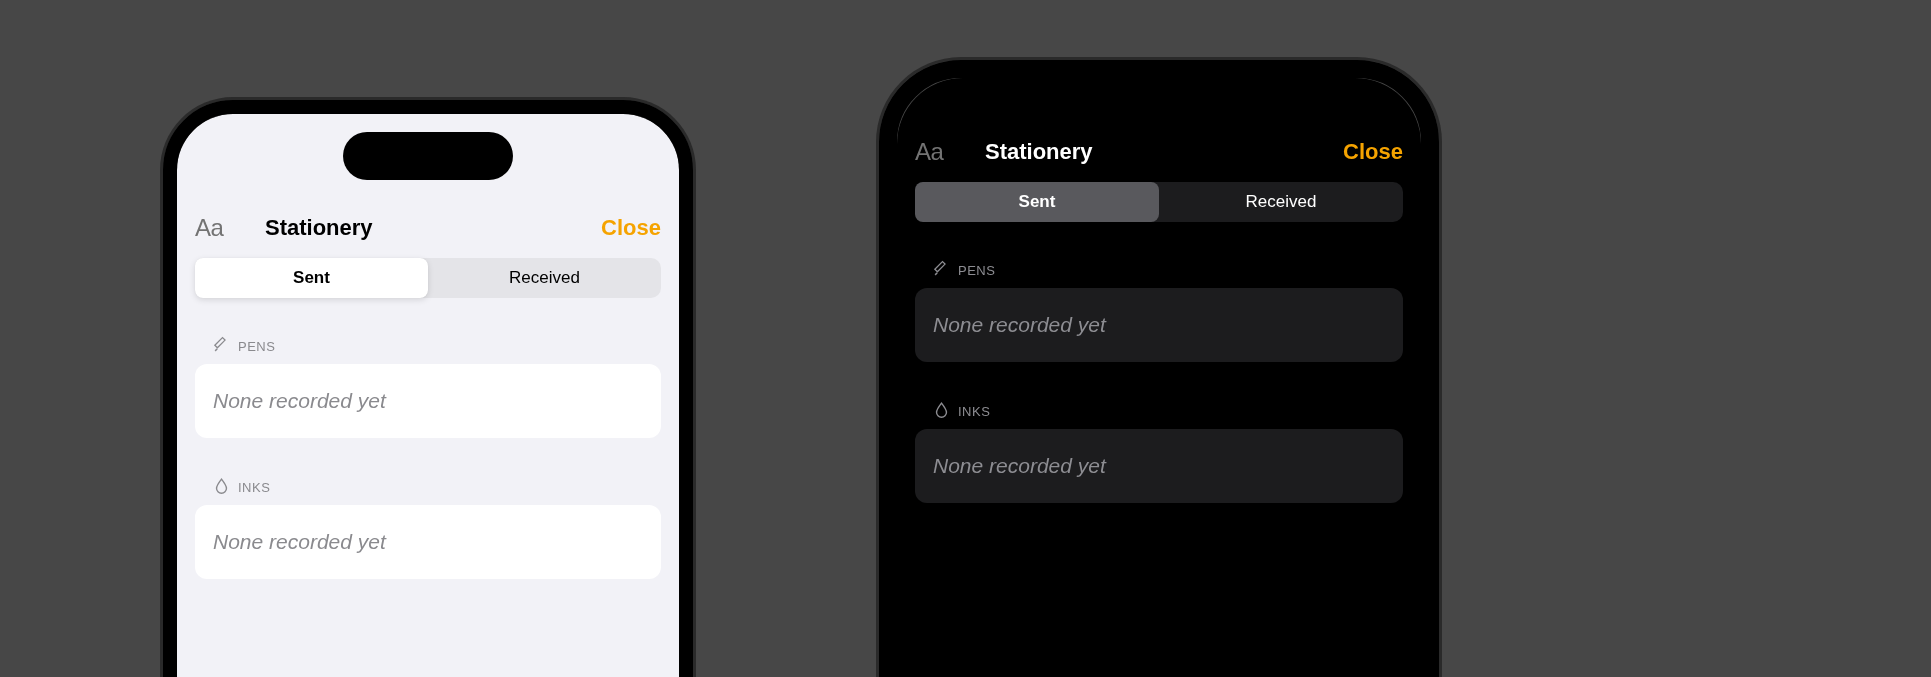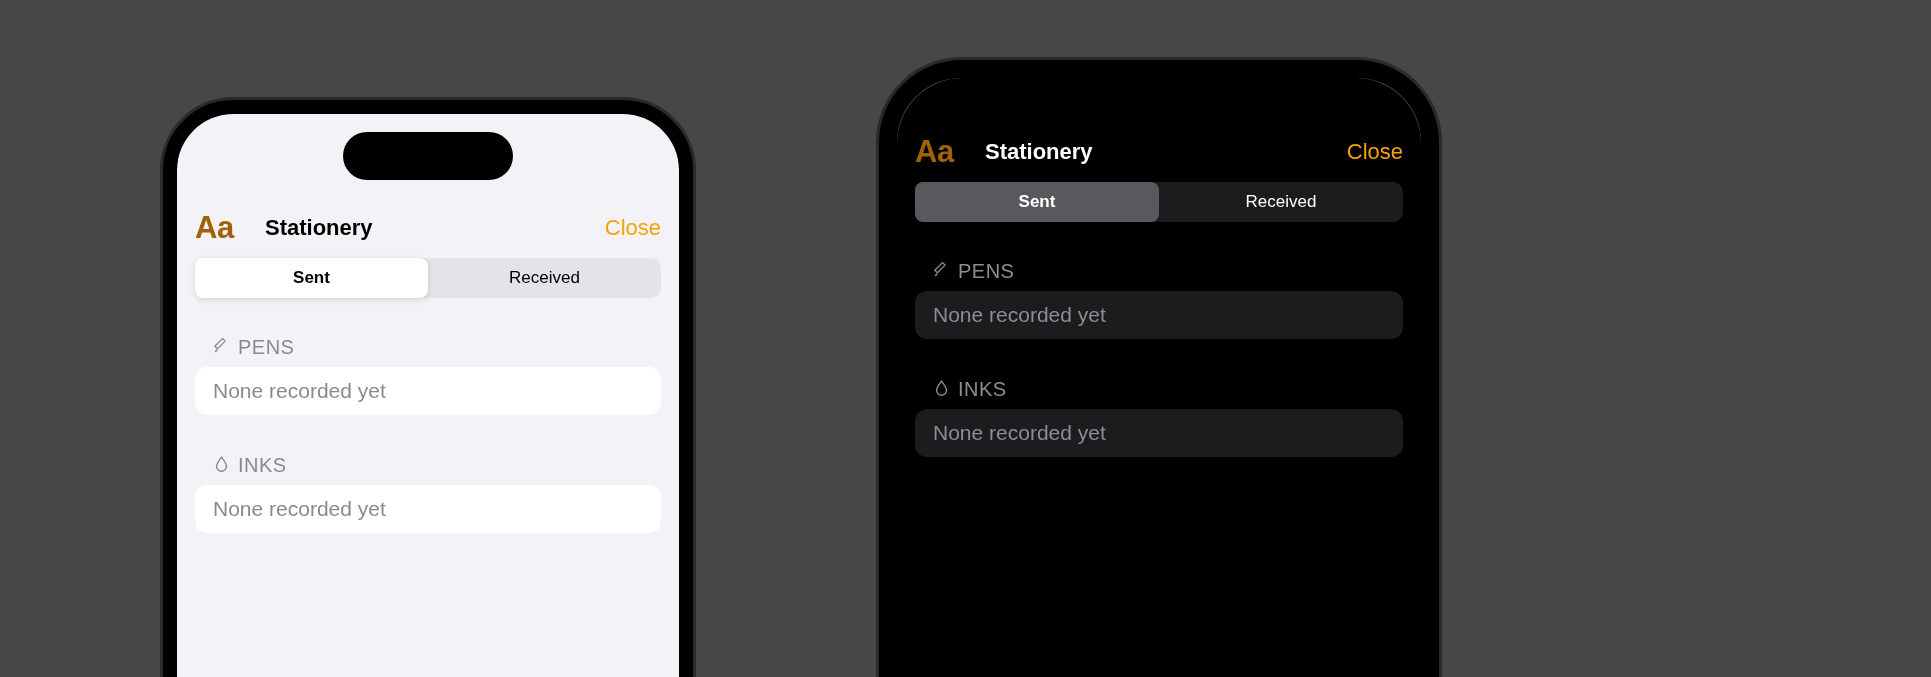--- a/index.html
+++ b/index.html
@@ -56,35 +56,35 @@
       display: flex;
       align-items: center;
       justify-content: space-between;
       padding: 0 18px;
       height: 44px;
       margin-top: 92px;
     }
     .phone.dark .navbar { margin-top: 52px; }
 
     .nav-left {
-      font-size: 31px;
-      font-weight: 700;
-      color: #a16207;
+      font-size: 24px;
+      font-weight: 400;
+      color: #737373;
       letter-spacing: -0.5px;
     }
     .nav-title {
       font-size: 22px;
       font-weight: 700;
       color: #000;
       flex: 1;
     }
     .phone.dark .nav-title { color: #fff; }
     .nav-right {
       font-size: 22px;
-      font-weight: 400;
+      font-weight: 700;
       color: #F5A300;
       text-align: right;
     }
     .nav-left, .nav-right { min-width: 70px; }
 
     .segcontrol {
       margin: 8px 18px 0 18px;
       height: 40px;
       border-radius: 10px;
       display: flex;
@@ -120,34 +120,35 @@
       padding: 0 18px;
     }
     .section + .section { margin-top: 39px; }
 
     .section-header {
       display: flex;
       align-items: center;
       gap: 8px;
       padding-left: 18px;
       margin-bottom: 8px;
-      font-size: 20px;
+      font-size: 13px;
       letter-spacing: 0.5px;
     }
     .phone.light .section-header { color: #8a8a8e; }
     .phone.dark  .section-header { color: #8d8d92; }
 
     .section-header svg { width: 17px; height: 17px; }
     .phone.light .section-header svg { stroke: #8a8a8e; fill: none; }
     .phone.dark  .section-header svg { stroke: #8d8d92; fill: none; }
 
     .cell {
       border-radius: 12px;
-      padding: 12px 18px;
+      padding: 25px 18px;
       font-size: 21px;
+      font-style: italic;
     }
     .phone.light .cell { background: #fff; color: #8a8a8e; }
     .phone.dark  .cell { background: #1c1c1e; color: #8d8d92; }
   </style>
 </head>
 <body>
 
 <div class="phone light">
   <div class="bezel">
     <div class="screen">

